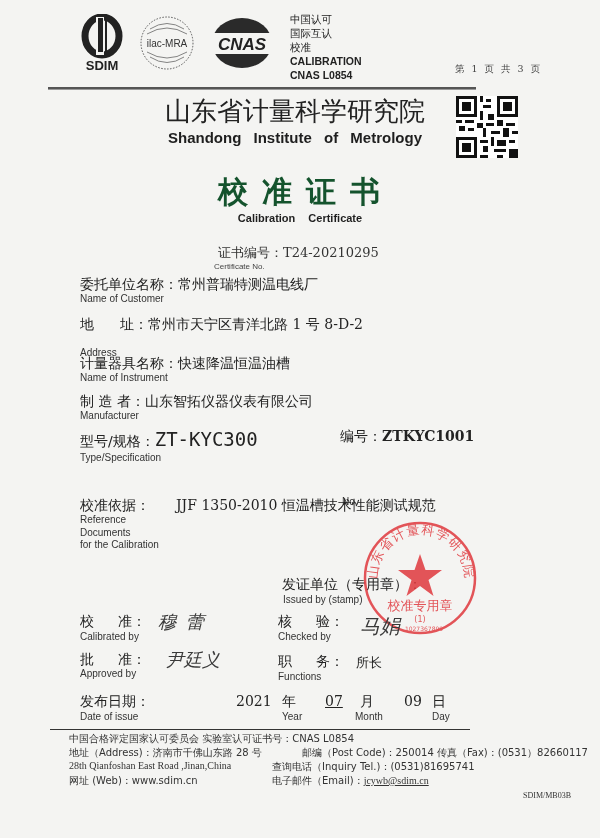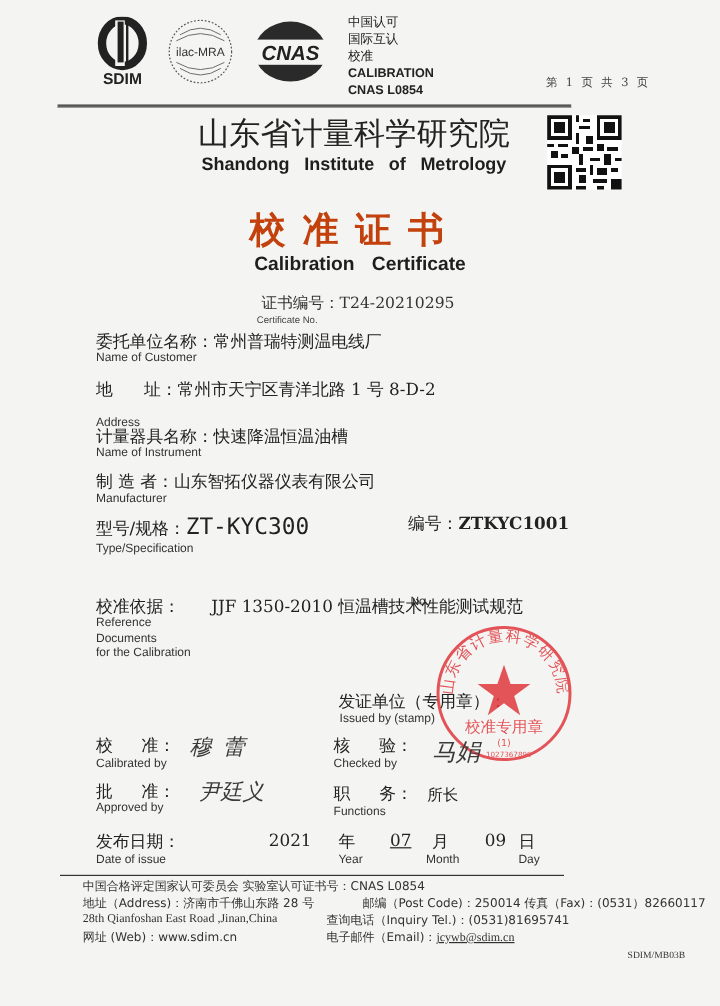--- a/index.html
+++ b/index.html
@@ -22,22 +22,22 @@
   .logo-cnas { left: 210px; top: 16px; width: 64px; height: 54px; }
   .acc-text { left: 290px; top: 12px; font-size: 10.5px; line-height: 14px; color: #222; }
   .acc-text .b { font-family: "Liberation Sans", sans-serif; font-weight: bold; font-size: 10.5px; }
   .page-no { left: 455px; top: 63px; font-size: 9.5px; color: #444; letter-spacing: 2px; }
   .rule-top { left: 48px; top: 87px; width: 428px; height: 2px; background: #555; border-bottom: 1px solid #999; }
 
   .inst-cn { left: 150px; top: 94px; width: 290px; text-align: center; font-size: 26px; color: #222; letter-spacing: 0px; }
   .inst-en { left: 150px; top: 129px; width: 290px; text-align: center; font-size: 15px; word-spacing: 8px; }
   .qr { left: 456px; top: 96px; width: 62px; height: 62px; }
 
-  .cert-cn { left: 146px; top: 172px; width: 300px; text-align: center; font-size: 30px; font-weight: bold; letter-spacing: 14px; color: #c2410c; }
-  .cert-en { left: 150px; top: 212px; width: 300px; text-align: center; font-size: 16px; word-spacing: 10px; }
+  .cert-cn { left: 156px; top: 172px; width: 300px; text-align: center; font-size: 30px; font-weight: bold; letter-spacing: 14px; color: #14532d; }
+  .cert-en { left: 150px; top: 212px; width: 300px; text-align: center; font-size: 11px; word-spacing: 10px; }
 
   .certno-cn { left: 218px; top: 244px; font-size: 13px; color: #333; }
   .certno-en { left: 214px; top: 262px; font-size: 8px; color: #444; font-family: "Liberation Sans", sans-serif; }
 
   
   .stamp { left: 362px; top: 520px; width: 116px; height: 116px; opacity: 0.85; }
 
   .sig { font-family: "DejaVu Serif", serif; font-style: italic; color: #3a3a3a; font-size: 18px; }
 
   .rule-bot { left: 50px; top: 729px; width: 420px; height: 1px; background: #333; }
@@ -215,21 +215,21 @@
 <div class="abs sig" style="left:166px; top:648px;">尹廷义</div>
 
 <div class="abs cn" style="left:278px; top:653px;">
   <span>职</span><span style="display:inline-block;width:24px;"></span><span>务：</span>
 </div>
 <div class="abs en" style="left:278px; top:671px;">Functions</div>
 <div class="abs cn" style="left:356px; top:654px; font-size:13px;">所长</div>
 
 <div class="abs cn" style="left:80px; top:693px;">发布日期：</div>
 <div class="abs en" style="left:80px; top:711px;">Date of issue</div>
-<div class="abs cn serif" style="left:224px; top:693px;">2021</div>
+<div class="abs cn serif" style="left:236px; top:693px;">2021</div>
 <div class="abs cn" style="left:282px; top:693px;">年</div>
 <div class="abs en" style="left:282px; top:711px;">Year</div>
 <div class="abs cn serif" style="left:325px; top:693px;text-decoration:underline;">07</div>
 <div class="abs cn" style="left:360px; top:693px;">月</div>
 <div class="abs en" style="left:355px; top:711px;">Month</div>
 <div class="abs cn serif" style="left:404px; top:693px;">09</div>
 <div class="abs cn" style="left:432px; top:693px;">日</div>
 <div class="abs en" style="left:432px; top:711px;">Day</div>
 
 <div class="abs rule-bot"></div>

